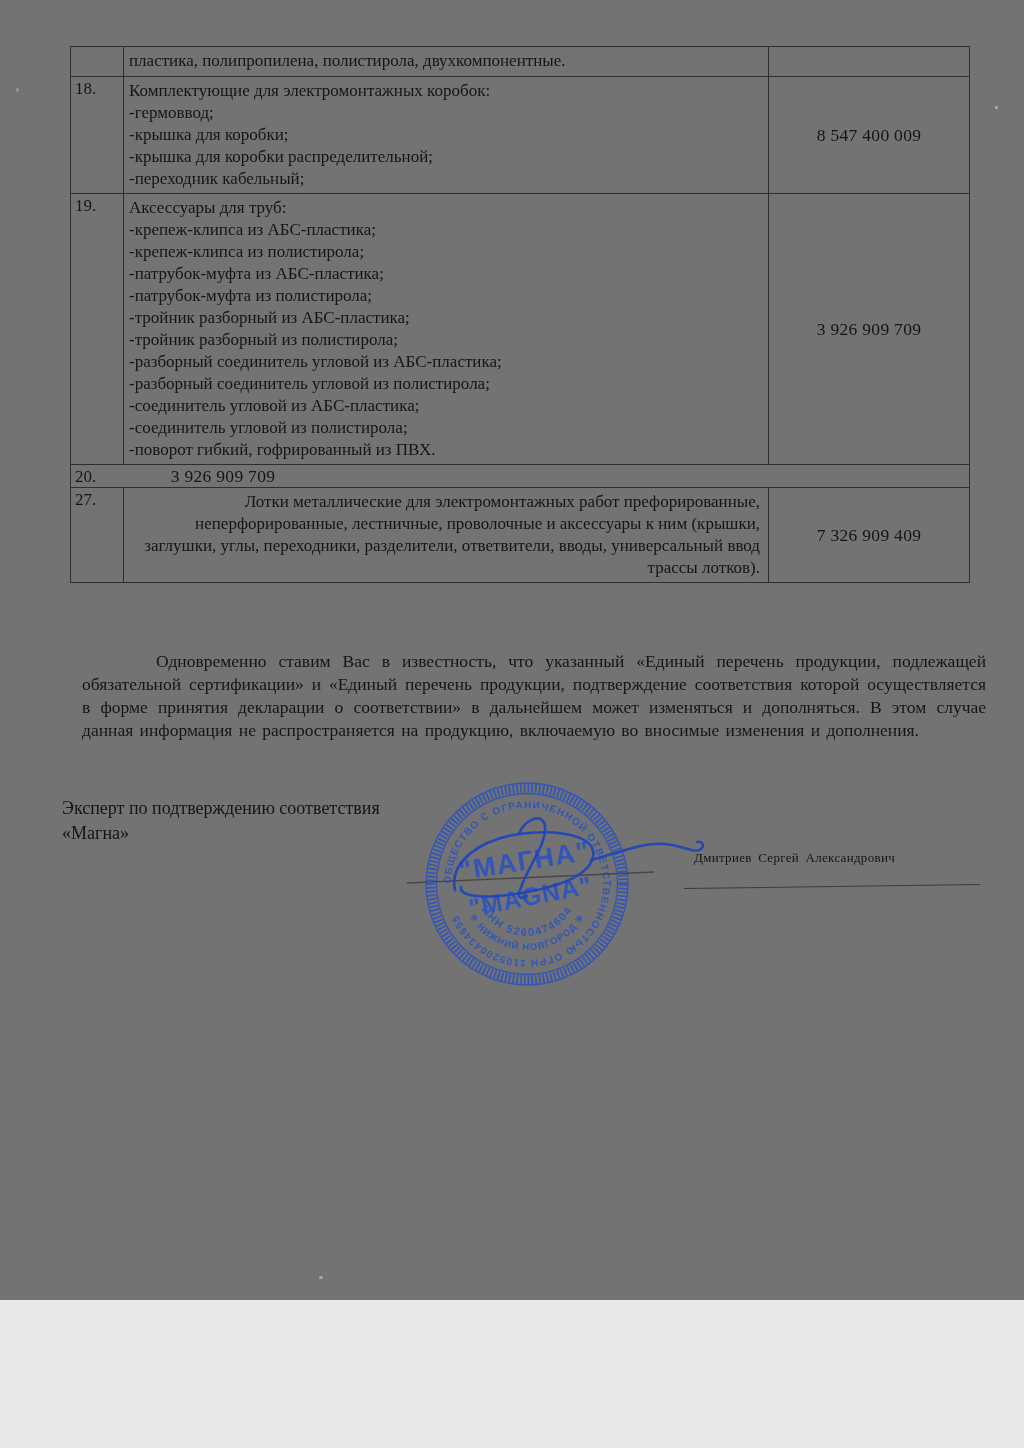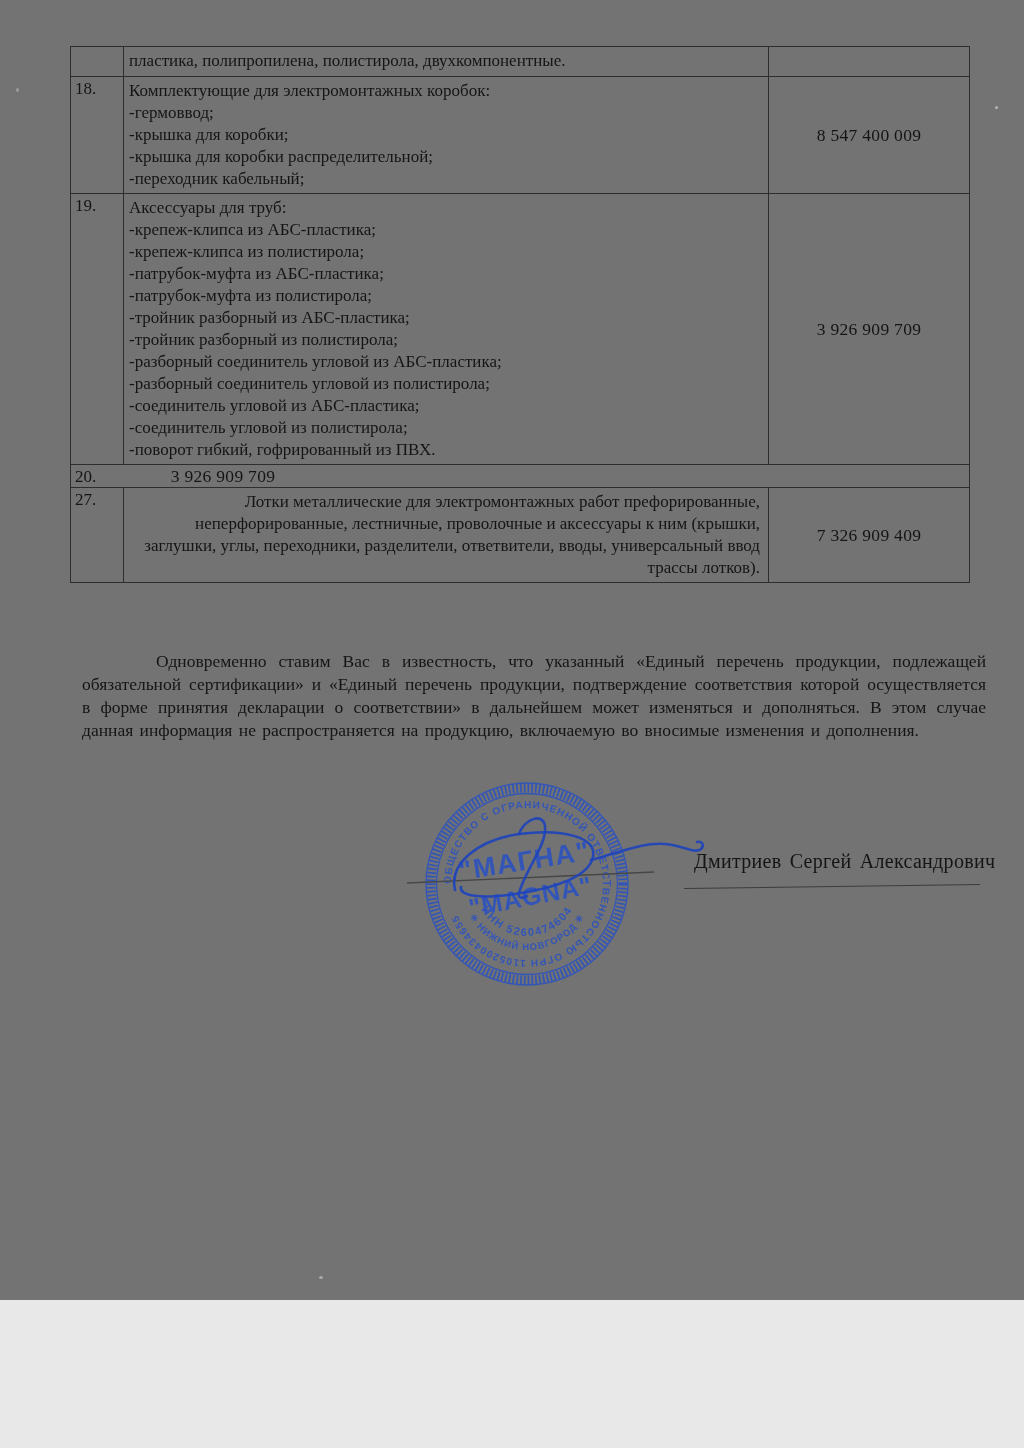--- a/index.html
+++ b/index.html
@@ -54,21 +54,21 @@
     text-align:justify;text-indent:74px;
     word-spacing:2px;
   }
   
   .expert{
     position:absolute;left:62px;top:796px;width:420px;
     font-size:18px;line-height:25px;
   }
   .signer-name{
     position:absolute;left:694px;top:850px;width:300px;
-    font-size:20px;letter-spacing:0.3px;word-spacing:3px;
+    font-size:13px;letter-spacing:0.3px;word-spacing:3px;
     white-space:nowrap;
   }
   .name-underline{
     position:absolute;left:684px;top:886px;width:296px;height:1.4px;
     background:#3c3c3c;transform:rotate(-0.8deg);
   }
   
   .stamp-svg{position:absolute;left:407px;top:764px;width:320px;height:240px;}
   .stamp-svg .thin{fill:none;stroke:#2a52c1;stroke-width:1.3;}
   .stamp-svg .hatch{fill:none;stroke:#2a52c1;stroke-width:9;stroke-dasharray:1.7 2.1;}
@@ -134,20 +134,24 @@
     <div class="trow r21">
       <div class="cell num">27.</div>
       <div class="cell desc">Лотки металлические для электромонтажных работ префорированные, неперфорированные, лестничные, проволочные и аксессуары к ним (крышки, заглушки, углы, переходники, разделители, ответвители, вводы, универсальный ввод трассы лотков).</div>
       <div class="cell code">7 326 909 409</div>
     </div>
 
   </div>
 
   <p class="paragraph">Одновременно ставим Вас в известность, что указанный «Единый перечень продукции, подлежащей обязательной сертификации» и «Единый перечень продукции, подтверждение соответствия которой осуществляется в форме принятия декларации о соответствии» в дальнейшем может изменяться и дополняться. В этом случае данная информация не распространяется на продукцию, включаемую во вносимые изменения и дополнения.</p>
 
+  <div class="expert">
+    <span>Эксперт по подтверждению соответствия</span><br>
+    <span>«Магна»</span>
+  </div>
 
   <svg class="stamp-svg" viewBox="0 0 320 240" aria-hidden="true">
     <g opacity="0.88">
       <circle class="thin" cx="120" cy="120" r="101"></circle>
       <circle class="hatch" cx="120" cy="120" r="96"></circle>
       <circle class="thin" cx="120" cy="120" r="90.5"></circle>
 
       <path id="ringPath" d="M 44,120 A 76,76 0 1 1 196,120 A 76,76 0 1 1 44,120" fill="none"></path>
       <text class="ring">
         <textPath href="#ringPath">ОБЩЕСТВО С ОГРАНИЧЕННОЙ ОТВЕТСТВЕННОСТЬЮ ОГРН 1105200434655</textPath>

